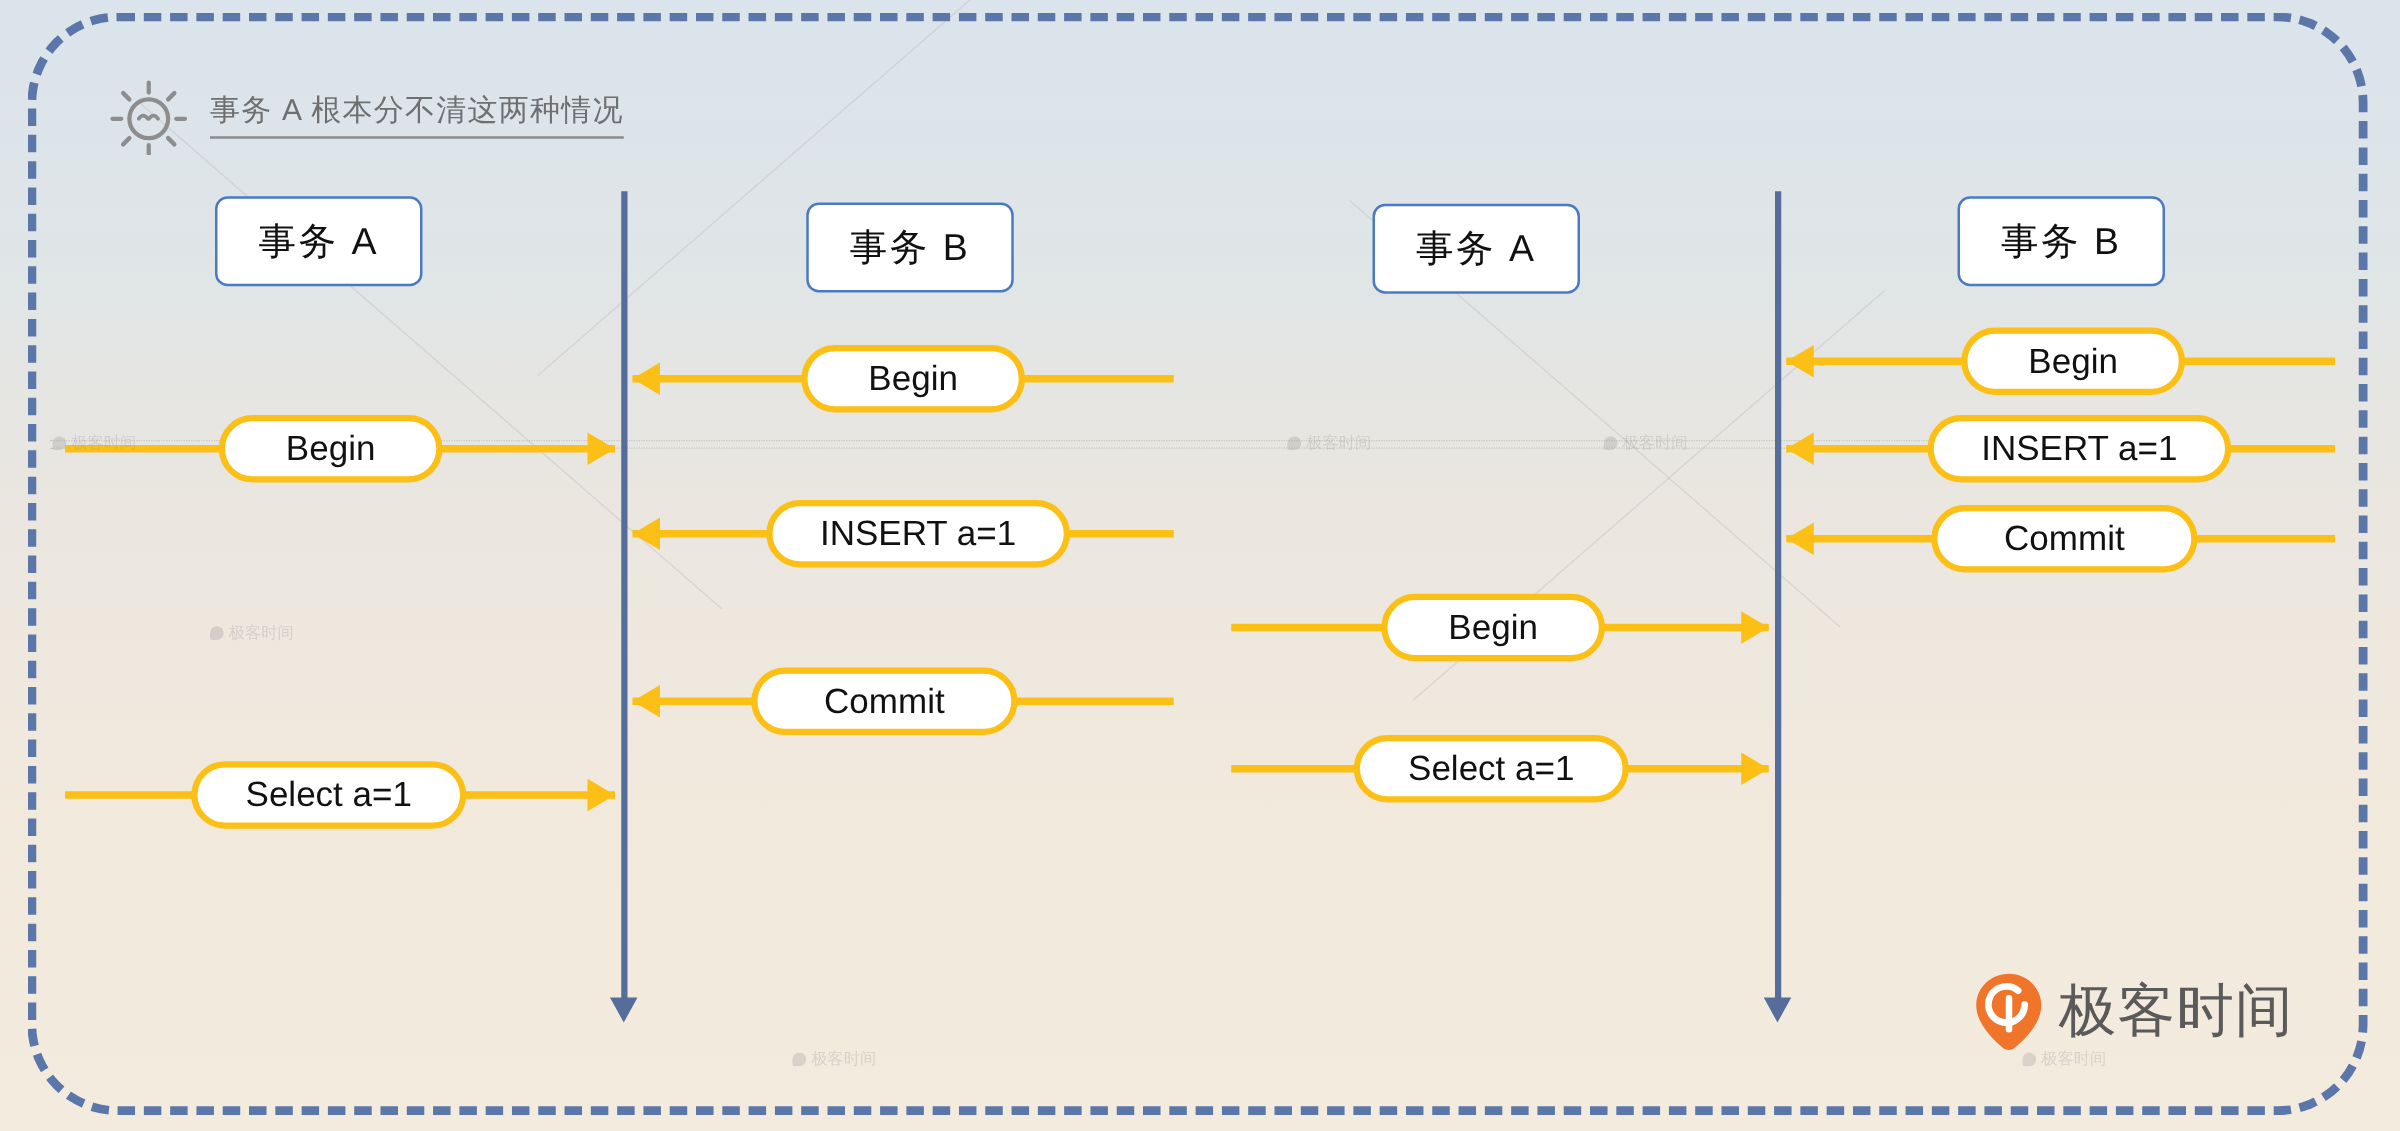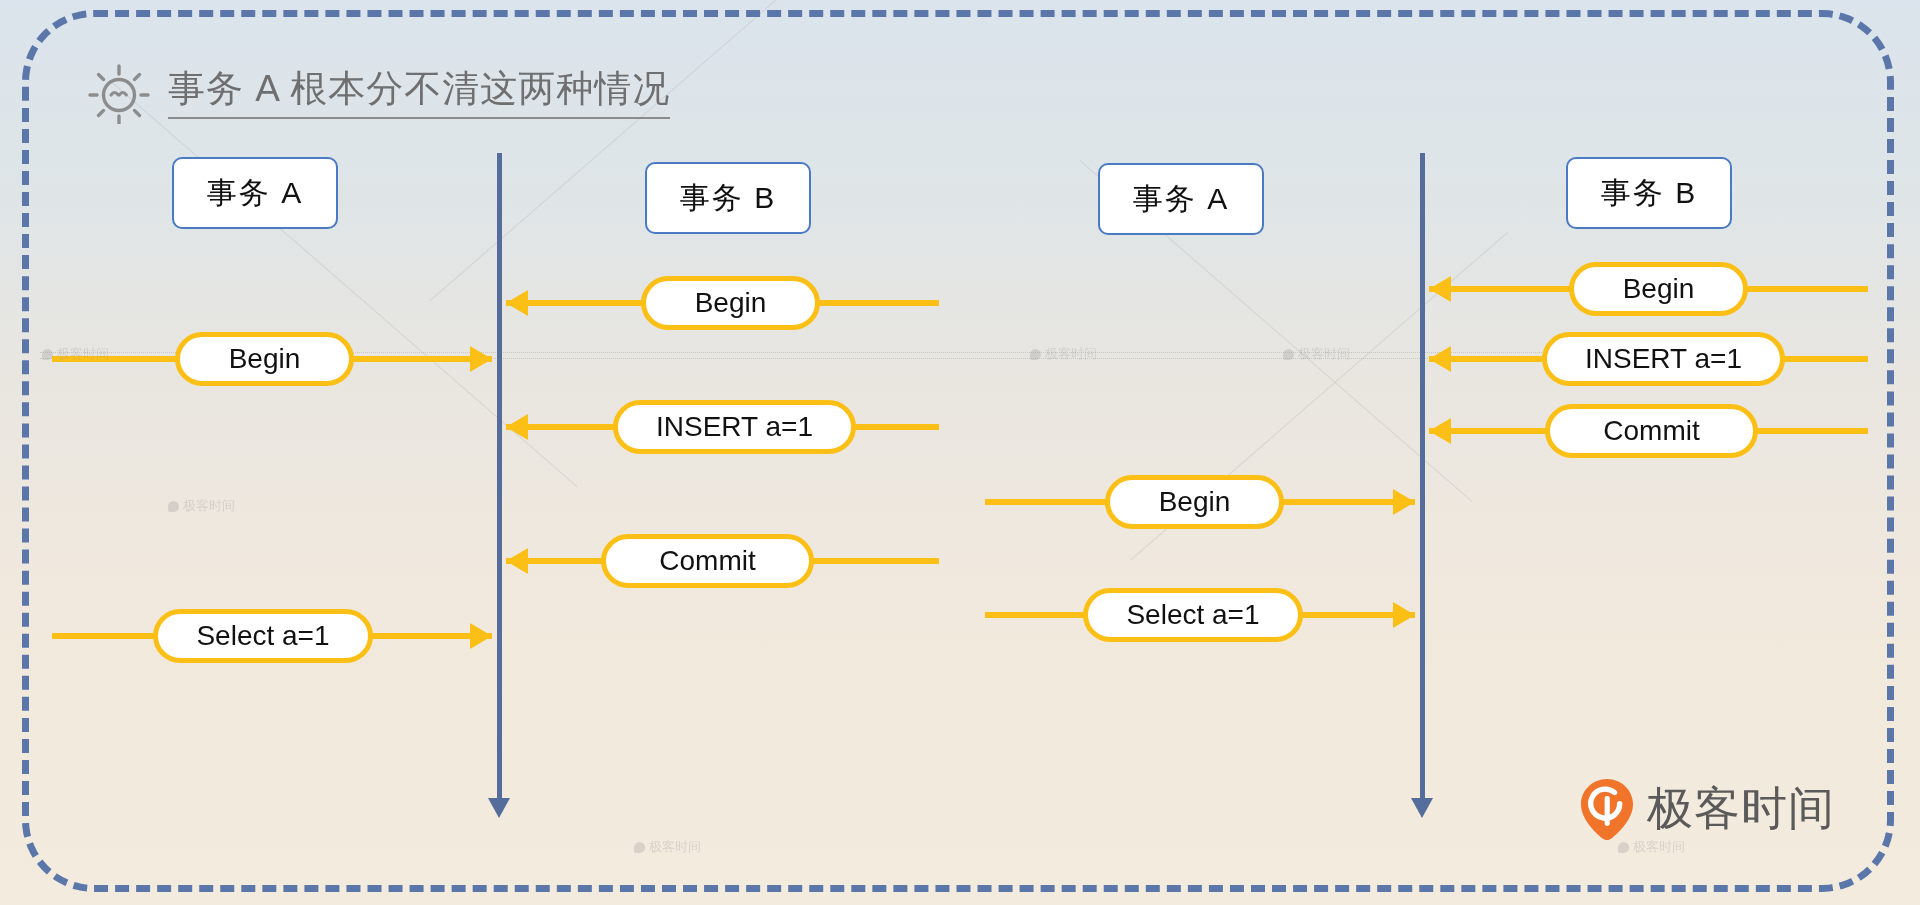--- a/index.html
+++ b/index.html
@@ -33,21 +33,21 @@
   
   #title-row {
     position: absolute;
     left: 88px; top: 62px;
     display: flex;
     align-items: center;
     gap: 18px;
   }
   .sun-icon { width: 62px; height: 62px; display: block; }
   #title-text {
-    font-size: 37px;
+    font-size: 24px;
     color: #6f6f70;
     letter-spacing: 1px;
     border-bottom: 2px solid #8b8b8c;
     padding-bottom: 6px;
     line-height: 1.2;
     white-space: nowrap;
   }
   
   .actor-box {
     position: absolute;

